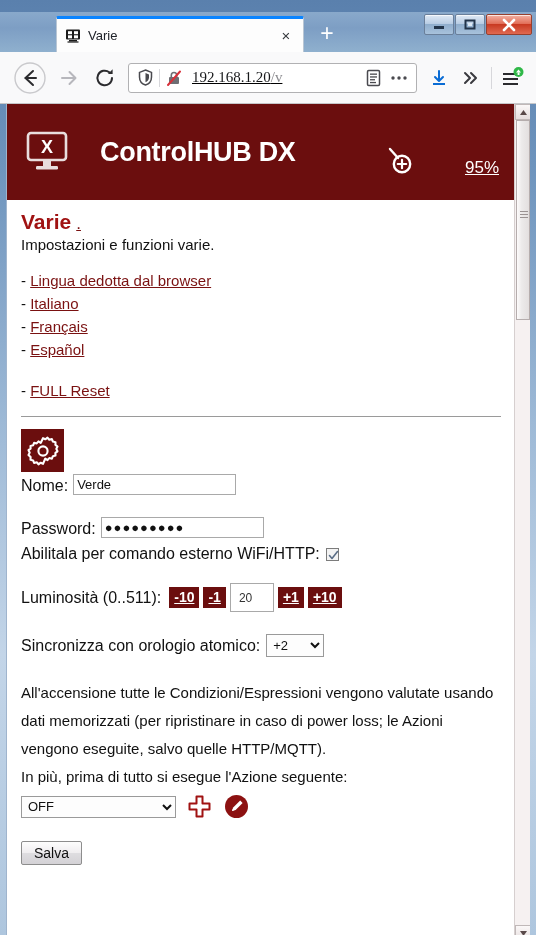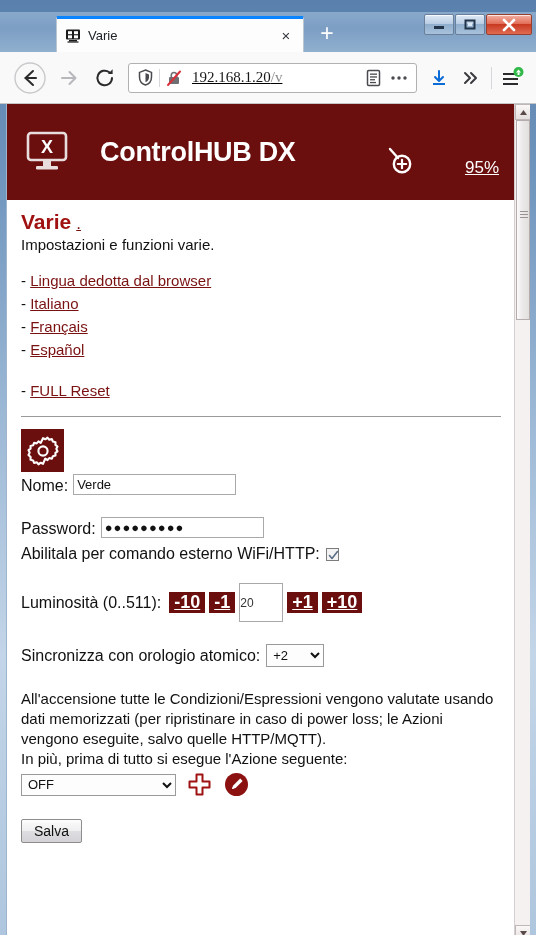--- a/index.html
+++ b/index.html
@@ -156,40 +156,40 @@
   #checkbox-row { margin-top:7px; display:flex; align-items:center; }
   #wifi-checkbox {
     width:13px; height:13px; margin-left:6px;
     border:1px solid #7c7c7c; background:#f3f3f3;
     position:relative;
   }
   #wifi-checkbox svg { position:absolute; left:1px; top:1px; }
 
   #brightness-row { margin-top:20px; display:flex; align-items:center; }
   .stepbtn {
-    background:#6b0e0e; color:#ffffff; font-size:18px; font-weight:bold;
+    background:#6b0e0e; color:#ffffff; font-size:14px; font-weight:bold;
     text-decoration:underline; padding:2px 5px; margin:0 2px;
     display:inline-block; line-height:17px;
   }
   #brightness-input {
-    width:44px; height:39px; border:1px solid #a9a9a9; background:#fff;
-    font-size:12px; color:#333; padding:1px 0; margin:0 2px;
+    width:44px; height:29px; border:1px solid #a9a9a9; background:#fff;
+    font-size:12px; color:#333; padding:1px 8px; margin:0 2px;
     font-family:"Liberation Sans", sans-serif;
   }
 
   #clock-row { margin-top:22px; display:flex; align-items:center; }
   select.dropdown {
     font-family:"Liberation Sans", sans-serif; font-size:13px;
     height:23px; border:1px solid #9a9a9a; background:#fdfdfd;
     color:#111; margin-left:6px; padding:1px 2px;
   }
   #tz-select { width:58px; }
   #action-select { width:155px; height:22px; }
 
-  #notice-text { margin-top:22px; font-size:15px; line-height:20px; color:#111; }
+  #notice-text { margin-top:22px; font-size:15px; line-height:28px; color:#111; }
   #notice-text p { margin:0; }
 
   #action-row { margin-top:3px; display:flex; align-items:center; }
   #add-action-icon { margin-left:11px; width:25px; height:25px; }
   #edit-action-icon { margin-left:12px; width:25px; height:25px; }
 
   #save-button {
     margin-top:22px;
     font-family:"Liberation Sans", sans-serif; font-size:14px; color:#111;
     padding:3px 12px;

